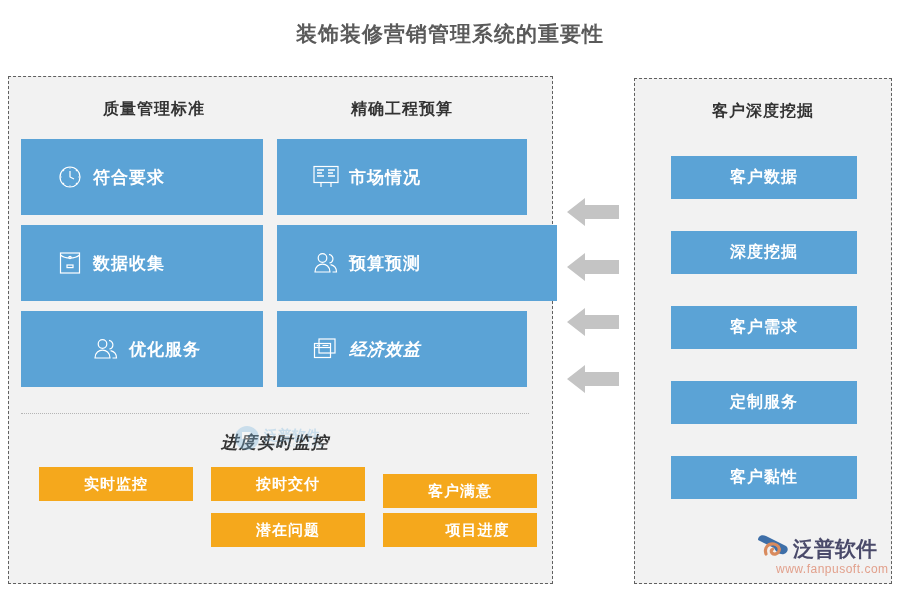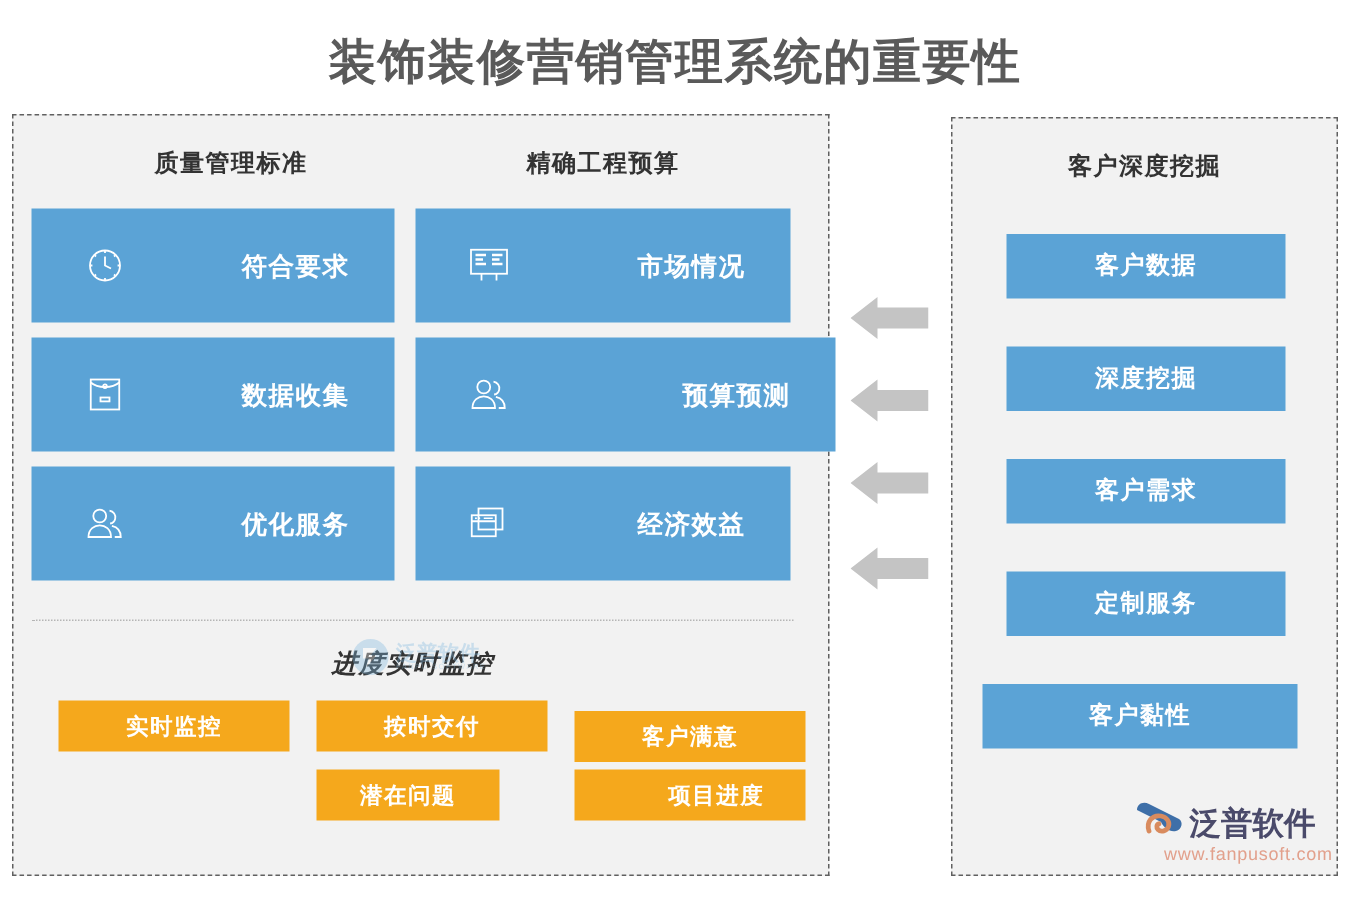--- a/index.html
+++ b/index.html
@@ -13,21 +13,21 @@
     font-family: "Liberation Sans", "DejaVu Sans", sans-serif;
     overflow: hidden;
     position: relative;
   }
   #page-title {
     position: absolute;
     top: 20px;
     left: 0;
     width: 900px;
     text-align: center;
-    font-size: 32px;
+    font-size: 21px;
     font-weight: bold;
     color: #5a5a5a;
     letter-spacing: 1px;
   }
 
   
   .panel {
     position: absolute;
     background: #f2f2f2;
     border: 1px dashed #606060;
@@ -66,21 +66,21 @@
   .blue-card .icon {
     width: 46px;
     margin-left: 26px;
     display: flex;
     align-items: center;
     justify-content: center;
     flex: 0 0 auto;
   }
   .blue-card .card-label {
     flex: 1 1 auto;
-    text-align: right;
+    text-align: left;
     color: #ffffff;
     font-size: 17px;
     font-weight: bold;
     letter-spacing: 1px;
     padding-right: 30px;
   }
 
   
   .blue-box {
     position: absolute;
@@ -232,33 +232,33 @@
       <svg width="30" height="26" viewBox="0 0 30 26" fill="none" stroke="#ffffff" stroke-width="1.2">
         <circle cx="11.5" cy="8" r="4.3"></circle>
         <path d="M4 22 C4 16.5, 8 14.2, 11.5 14.2 C15 14.2, 19 16.5, 19 22 Z"></path>
         <path d="M18 4.4 C20.7 4.9, 22.4 7.2, 21.8 9.8 C21.4 11.6, 20 12.8, 18.4 13"></path>
         <path d="M19.6 14.6 C23 15.4, 25.5 17.8, 25.5 22 L21.5 22"></path>
       </svg>
     </span>
     <span class="card-label">预算预测</span>
   </div>
 
-  <div class="blue-card" style="left:12px; top:234px; width:242px; height:76px;">
+  <div class="blue-card" style="left:12px; top:234px; width:242px; height:76px;padding-left:36px;">
     <span class="icon">
       <svg width="30" height="26" viewBox="0 0 30 26" fill="none" stroke="#ffffff" stroke-width="1.2">
         <circle cx="11.5" cy="8" r="4.3"></circle>
         <path d="M4 22 C4 16.5, 8 14.2, 11.5 14.2 C15 14.2, 19 16.5, 19 22 Z"></path>
         <path d="M18 4.4 C20.7 4.9, 22.4 7.2, 21.8 9.8 C21.4 11.6, 20 12.8, 18.4 13"></path>
         <path d="M19.6 14.6 C23 15.4, 25.5 17.8, 25.5 22 L21.5 22"></path>
       </svg>
     </span>
     <span class="card-label">优化服务</span>
   </div>
 
-  <div class="blue-card" style="left:268px; top:234px; width:250px; height:76px;">
+  <div class="blue-card" style="left:268px; top:234px; width:250px; height:76px;font-style:italic;">
     <span class="icon">
       <svg width="30" height="28" viewBox="0 0 30 28" fill="none" stroke="#ffffff" stroke-width="1.2">
         <rect x="8" y="4" width="16" height="14"></rect>
         <rect x="3.5" y="8.5" width="16" height="14"></rect>
         <path d="M3.5 12.5 h16"></path>
         <circle cx="6.3" cy="10.5" r="0.7" fill="#ffffff" stroke="none"></circle>
         <circle cx="8.5" cy="10.5" r="0.7" fill="#ffffff" stroke="none"></circle>
         <path d="M11.5 10.5 h6" stroke-width="1"></path>
       </svg>
     </span>
@@ -266,21 +266,21 @@
   </div>
 
   <div id="bottom-divider" style="left:12px; top:336px; width:508px;"></div>
 
   <div class="section-title" style="left:12px; top:354px; width:508px; font-size:17px;font-style:italic;">进度实时监控</div>
 
   <div class="orange-box" style="left:30px;  top:390px; width:154px; height:34px;">实时监控</div>
   <div class="orange-box" style="left:202px; top:390px; width:154px; height:34px;">按时交付</div>
   <div class="orange-box" style="left:374px; top:397px; width:154px; height:34px;">客户满意</div>
 
-  <div class="orange-box" style="left:202px; top:436px; width:122px; height:34px;">潜在问题</div>
+  <div class="orange-box" style="left:202px; top:436px; width:154px; height:34px;">潜在问题</div>
   <div class="orange-box" style="left:374px; top:436px; width:154px; height:34px;padding-left:35px;">项目进度</div>
 
   <div id="watermark-center">
     <svg width="26" height="26" viewBox="0 0 26 26">
       <circle cx="13" cy="13" r="12" fill="#7fb8df"></circle>
       <path d="M8 7 h9 l-4 5 h4 l-7 8 2-6 h-4 Z" fill="#ffffff"></path>
     </svg>
     <div class="wm-text">
       <span>泛普软件</span>
       <div class="wm-sub">FANPU SOFTWARE</div>
@@ -311,21 +311,21 @@
 </div>
 
 <div class="panel" id="right-panel">
 
   <div class="section-title" style="left:0px; top:22px; width:256px;">客户深度挖掘</div>
 
   <div class="blue-box" style="left:36px; top:77px;  width:186px; height:43px;">客户数据</div>
   <div class="blue-box" style="left:36px; top:152px; width:186px; height:43px;">深度挖掘</div>
   <div class="blue-box" style="left:36px; top:227px; width:186px; height:43px;">客户需求</div>
   <div class="blue-box" style="left:36px; top:302px; width:186px; height:43px;">定制服务</div>
-  <div class="blue-box" style="left:20px; top:377px; width:210px; height:43px;">客户黏性</div>
+  <div class="blue-box" style="left:36px; top:377px; width:186px; height:43px;">客户黏性</div>
 
 </div>
 
 <div id="watermark-corner">
   <div class="wm-row">
     <svg width="34" height="30" viewBox="0 0 34 30">
       <path d="M2 6 C2 2, 6 0, 10 2 L30 12 C33 14, 32 19, 28 20 C24 21, 20 18, 18 14 Z" fill="#3e6fa8"></path>
       <path d="M10 20 C8 14, 12 9, 18 10 C22 10.8, 24 14, 23 17 C22 20, 18 21, 16 19 C14.8 17.8, 15 15.6, 16.6 15.2" fill="none" stroke="#d98b5e" stroke-width="3.2" stroke-linecap="round"></path>
     </svg>
     <span class="wm-text">泛普软件</span>

